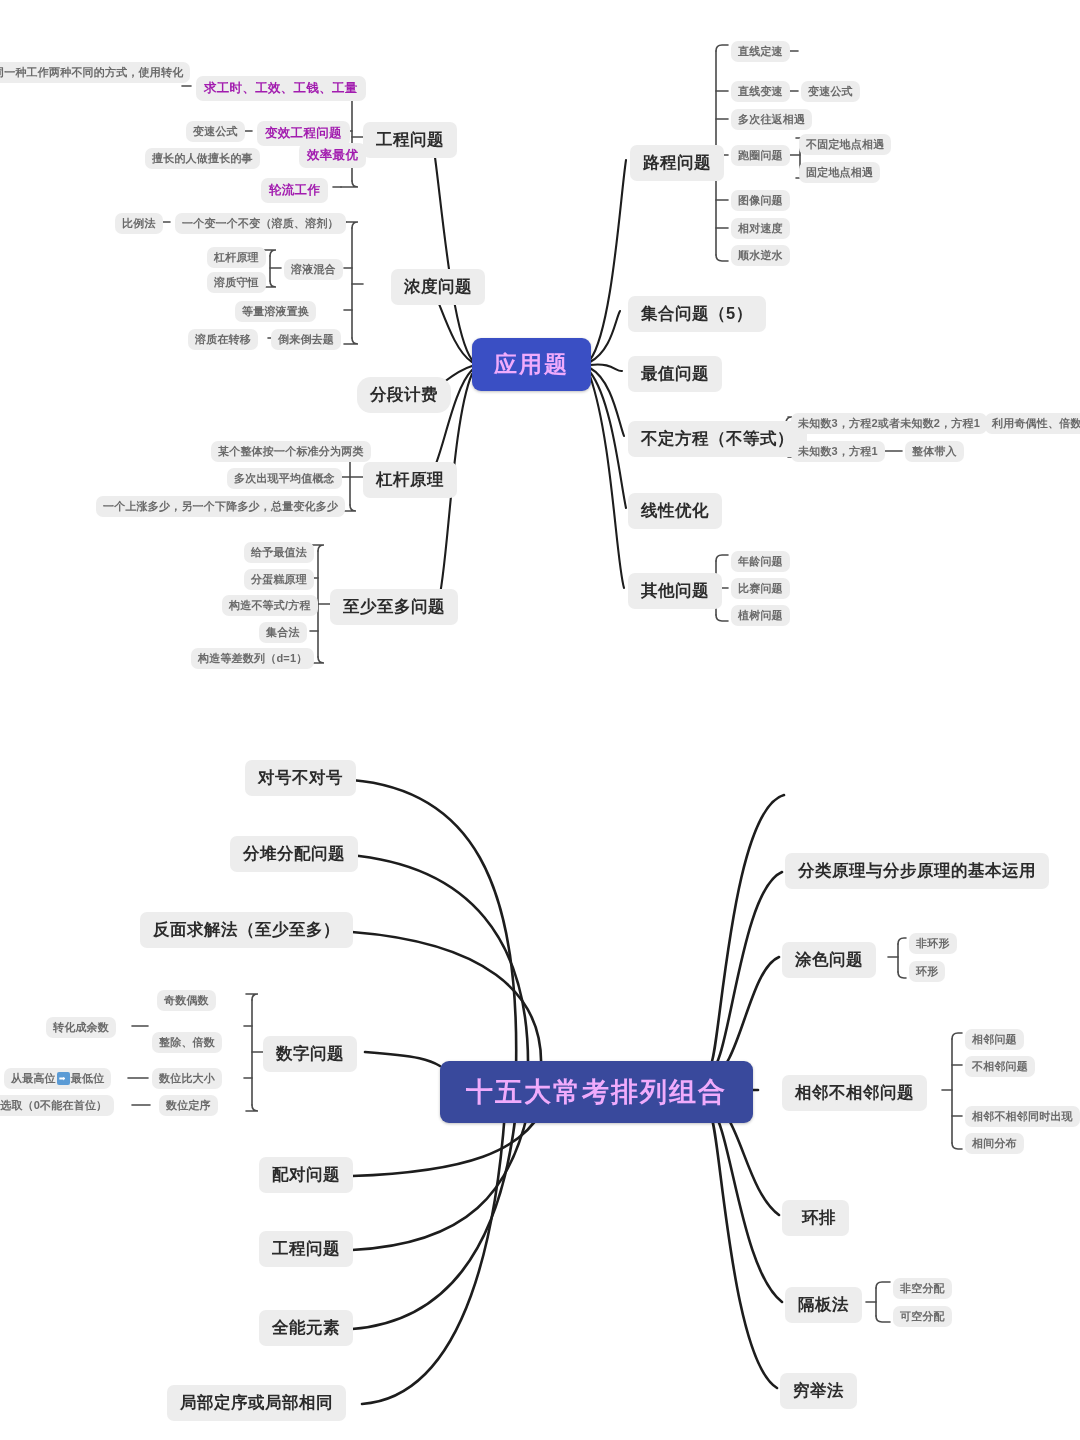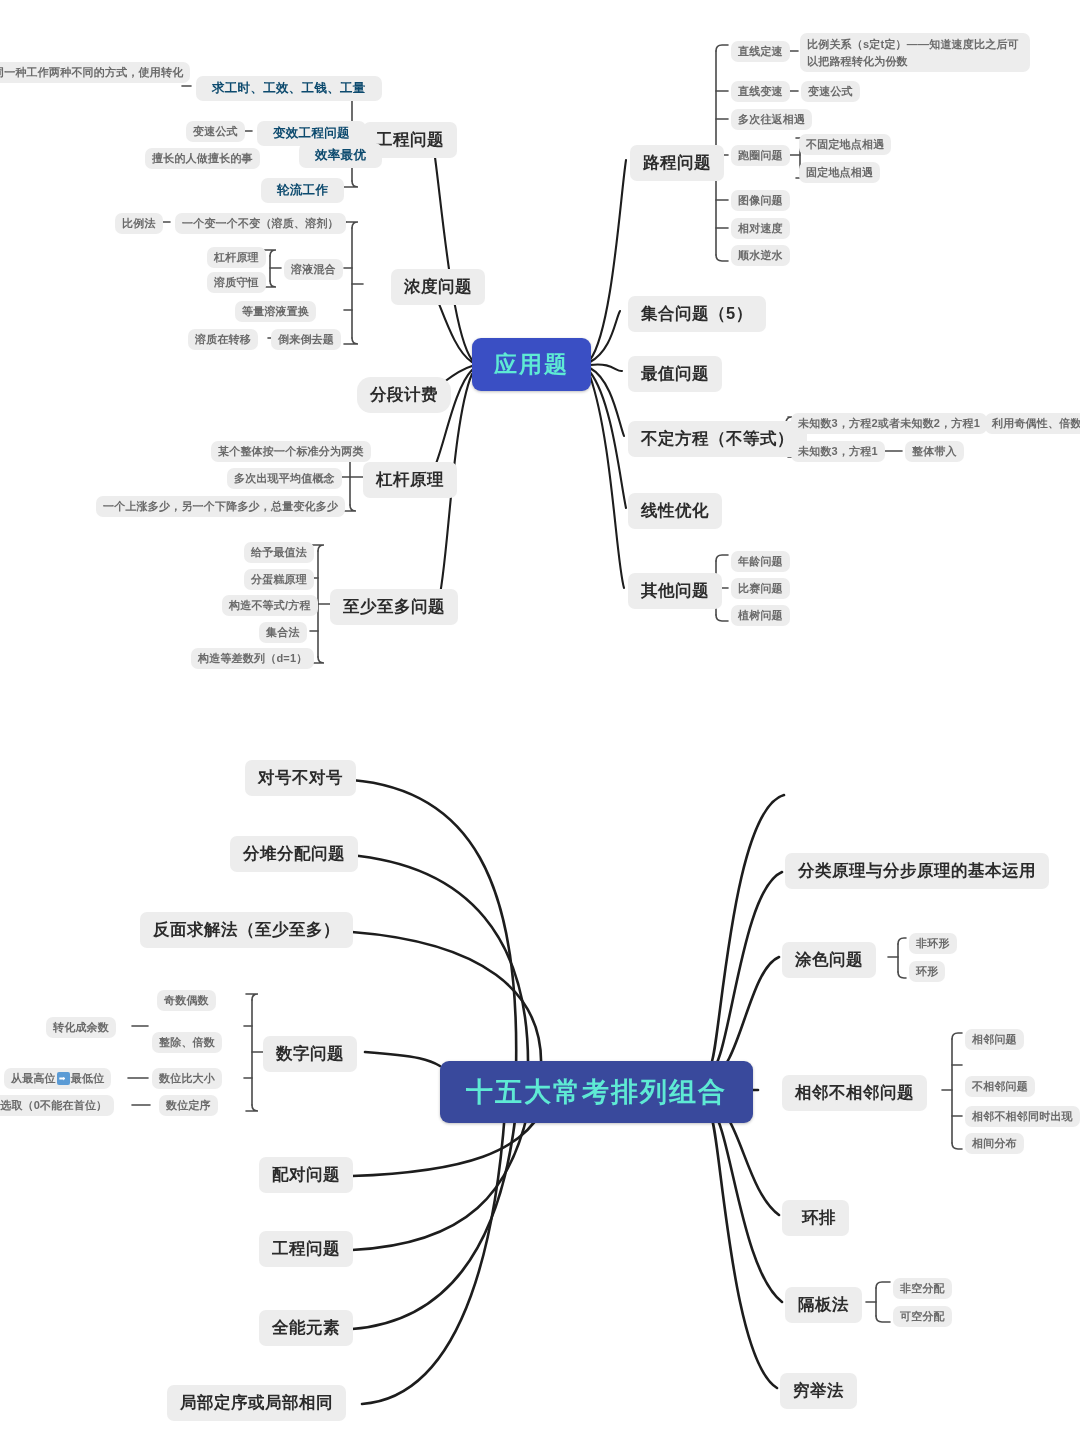--- a/index.html
+++ b/index.html
@@ -20,30 +20,30 @@
     box-sizing:border-box;
     display:flex;align-items:center;justify-content:center;
   }
   
   .lv1{
     font-size:16.5px;font-weight:bold;color:#2b2b2b;
     padding:7px 13px;letter-spacing:.5px;
   }
   
   .lv2{
-    font-size:12.5px;font-weight:bold;color:#0c4a6e;
-    padding:4px 16px;letter-spacing:.3px;
+    font-size:12.5px;font-weight:bold;color:#a21caf;
+    padding:4px 8px;letter-spacing:.3px;
   }
   
   .lv3{
     font-size:11px;font-weight:bold;color:#6a6a6a;
     padding:3px 7px;letter-spacing:.2px;
   }
   .center{
-    background:#3a4fc4;color:#5eead4;border-radius:9px;
+    background:#3a4fc4;color:#f0abfc;border-radius:9px;
     font-weight:bold;letter-spacing:2px;
     box-shadow:0 1px 3px rgba(0,0,0,.25);
   }
   #center-top{font-size:23px;padding:11px 22px;}
   #center-bottom{background:#39499c;font-size:27px;padding:13px 26px;}
   .arrow-emoji{
     display:inline-block;width:13px;height:13px;background:#5b9bd5;
     border-radius:2px;position:relative;vertical-align:-2px;margin:0 1px;
   }
   .arrow-emoji::after{
@@ -181,21 +181,20 @@
 
   <div class="node lv1" style="left:330px;top:589px;">至少至多问题</div>
   <div class="node lv3" style="left:244px;top:542px;">给予最值法</div>
   <div class="node lv3" style="left:244px;top:569px;">分蛋糕原理</div>
   <div class="node lv3" style="left:222px;top:595px;">构造不等式/方程</div>
   <div class="node lv3" style="left:259px;top:622px;">集合法</div>
   <div class="node lv3" style="left:191px;top:648px;">构造等差数列（d=1）</div>
 
   <div class="node lv1" style="left:630px;top:145px;">路程问题</div>
   <div class="node lv3" style="left:731px;top:41px;">直线定速</div>
-  <div class="node lv3" style="left:800px;top:33px;width:230px;white-space:normal;text-align:left;justify-content:flex-start;line-height:1.5;">比例关系（s定t定）——知道速度比之后可以把路程转化为份数</div>
   <div class="node lv3" style="left:731px;top:81px;">直线变速</div>
   <div class="node lv3" style="left:801px;top:81px;">变速公式</div>
   <div class="node lv3" style="left:731px;top:109px;">多次往返相遇</div>
   <div class="node lv3" style="left:731px;top:145px;">跑圈问题</div>
   <div class="node lv3" style="left:799px;top:134px;">不固定地点相遇</div>
   <div class="node lv3" style="left:799px;top:162px;">固定地点相遇</div>
   <div class="node lv3" style="left:731px;top:190px;">图像问题</div>
   <div class="node lv3" style="left:731px;top:218px;">相对速度</div>
   <div class="node lv3" style="left:731px;top:245px;">顺水逆水</div>
 
@@ -294,21 +293,21 @@
   <div class="node lv1" style="left:259px;top:590px;">全能元素</div>
   <div class="node lv1" style="left:167px;top:665px;">局部定序或局部相同</div>
 
   <div class="node lv1" style="left:785px;top:133px;">分类原理与分步原理的基本运用</div>
   <div class="node lv1" style="left:782px;top:222px;">涂色问题</div>
   <div class="node lv3" style="left:909px;top:213px;">非环形</div>
   <div class="node lv3" style="left:909px;top:241px;">环形</div>
 
   <div class="node lv1" style="left:782px;top:355px;">相邻不相邻问题</div>
   <div class="node lv3" style="left:965px;top:309px;">相邻问题</div>
-  <div class="node lv3" style="left:965px;top:356px;">不相邻问题</div>
+  <div class="node lv3" style="left:965px;top:336px;">不相邻问题</div>
   <div class="node lv3" style="left:965px;top:386px;">相邻不相邻同时出现</div>
   <div class="node lv3" style="left:965px;top:413px;">相间分布</div>
 
   <div class="node lv1" style="left:782px;top:480px;padding-left:20px;">环排</div>
 
   <div class="node lv1" style="left:785px;top:567px;">隔板法</div>
   <div class="node lv3" style="left:893px;top:558px;">非空分配</div>
   <div class="node lv3" style="left:893px;top:586px;">可空分配</div>
 
   <div class="node lv1" style="left:780px;top:653px;">穷举法</div>

